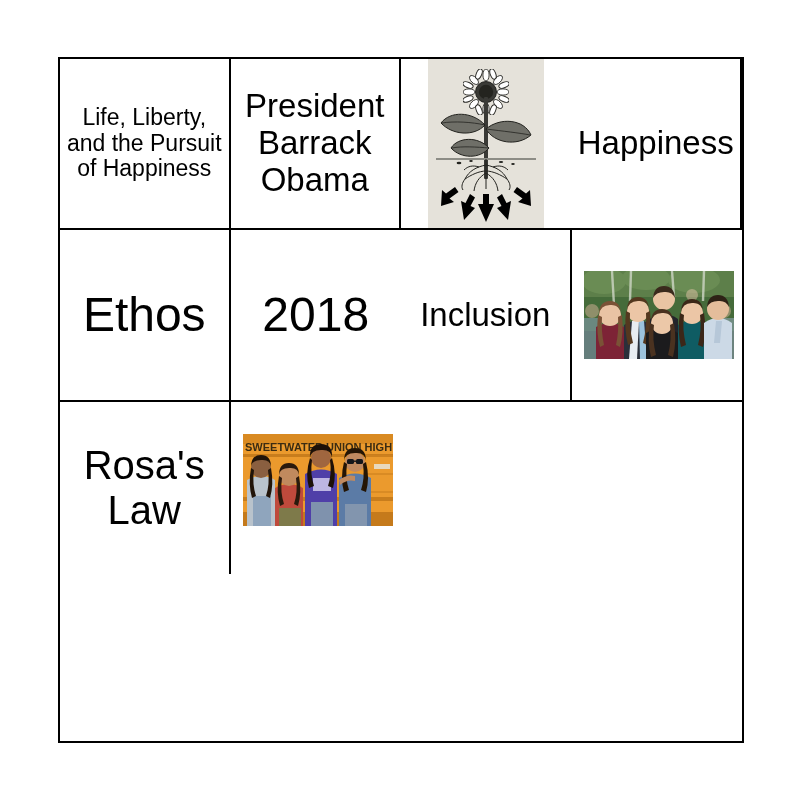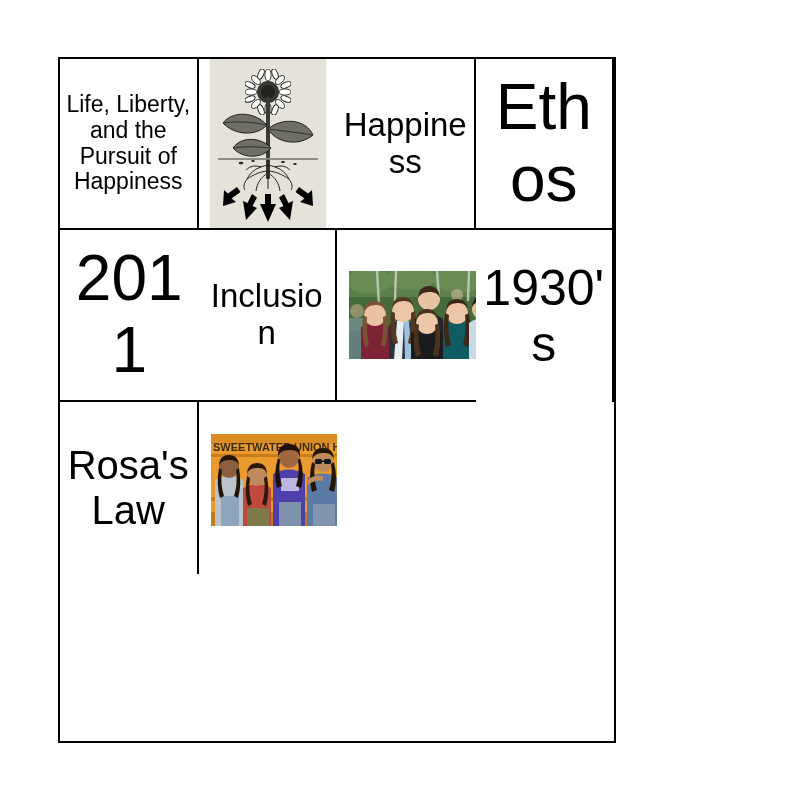--- a/index.html
+++ b/index.html
@@ -3,21 +3,21 @@
 <meta charset="utf-8">
 <style>
   html,body{margin:0;padding:0;}
   body{
     width:800px;height:800px;background:#ffffff;
     font-family:"Liberation Sans",sans-serif;
     -webkit-font-smoothing:antialiased;
   }
   #card-wrap{position:relative;width:800px;height:800px;}
   #bingo-grid{
-    position:absolute;left:58px;top:57px;width:558px;height:686px;
+    position:absolute;left:58px;top:57px;width:686px;height:686px;
     border:2px solid #000000;
     display:grid;
     grid-template-columns:1fr 1fr 1fr 1fr;
     grid-template-rows:171px 172px 172px 171px;
     box-sizing:border-box;
     background:#ffffff;
   }
   .cell{
     position:relative;
     border-right:2px solid #000000;
@@ -32,21 +32,21 @@
     display:block;width:100%;text-align:center;
     color:#000000;line-height:1.12;
     padding:0 5px;box-sizing:border-box;
     word-wrap:break-word;
   }
   .fs-xs{font-size:23px;}
   .fs-sm{font-size:29px;}
   .fs-md{font-size:33px;}
   .fs-lg{font-size:40px;}
   .fs-xl{font-size:50px;}
-  .fs-xxl{font-size:64px;}
+  .fs-xxl{font-size:48px;}
 
   
   .img-cell{padding:0;}
   .art-frame{position:relative;overflow:hidden;}
 
   
   .sunflower-art{
     width:116px;height:100%;
     background:#e5e2da;
     position:relative;
@@ -80,20 +80,23 @@
 <body>
 
 <div id="card-wrap">
   <div id="bingo-grid">
 
     <div class="cell">
       <span class="cell-text fs-xs">Life, Liberty, and the Pursuit of Happiness</span>
     </div>
 
 
+    <div class="cell">
+      <span class="cell-text fs-md">President Barrack Obama</span>
+    </div>
 
     <div class="cell img-cell last-col">
       <div class="sunflower-art art-frame">
 
         <svg class="sf-head" viewBox="0 0 46 46">
           <g stroke="#2a2a27" stroke-width="0.9" fill="#ffffff">
             <g>
               <ellipse cx="23" cy="6" rx="3.1" ry="6"></ellipse>
               <ellipse cx="23" cy="40" rx="3.1" ry="6"></ellipse>
               <ellipse cx="6" cy="23" rx="6" ry="3.1"></ellipse>
@@ -165,21 +168,21 @@
       </div>
     </div>
 
     <div class="cell">
       <span class="cell-text fs-md">Happiness</span>
     </div>
     <div class="cell">
       <span class="cell-text fs-xxl">Ethos</span>
     </div>
     <div class="cell last-col">
-      <span class="cell-text fs-xxl">2011</span>
+      <span class="cell-text fs-xxl">2018</span>
     </div>
 
     <div class="cell">
       <span class="cell-text fs-md">Inclusion</span>
     </div>
 
     <div class="cell img-cell last-col">
       <div class="family-photo">
         <svg width="150" height="88" viewBox="0 0 150 88">
 
@@ -238,23 +241,20 @@
           <path d="M120 42 Q123 60 119 76 L114 74 Q118 58 116 44 Z" fill="#3c2718"></path>
 
           <path d="M120 88 L120 52 Q134 42 148 52 L148 88 Z" fill="#ccd9e6"></path>
           <path d="M132 50 L130 72 L136 72 L138 50 Z" fill="#b6c7d8"></path>
           <circle cx="134" cy="38" r="11" fill="#e4bd9b"></circle>
           <path d="M123 36 Q124 24 134 24 Q144 24 145 36 Q142 29 134 30 Q126 30 123 36 Z" fill="#2e2216"></path>
         </svg>
       </div>
     </div>
 
-    <div class="cell last-row">
-      <span class="cell-text fs-xl">1930's</span>
-    </div>
     <div class="cell last-row">
       <span class="cell-text fs-lg">Rosa's Law</span>
     </div>
 
     <div class="cell img-cell last-col last-row">
       <div class="bus-photo">
         <svg width="150" height="92" viewBox="0 0 150 92">
 
           <rect width="150" height="92" fill="#eb9a2d"></rect>
           <rect y="0" width="150" height="10" fill="#d98a22"></rect>

